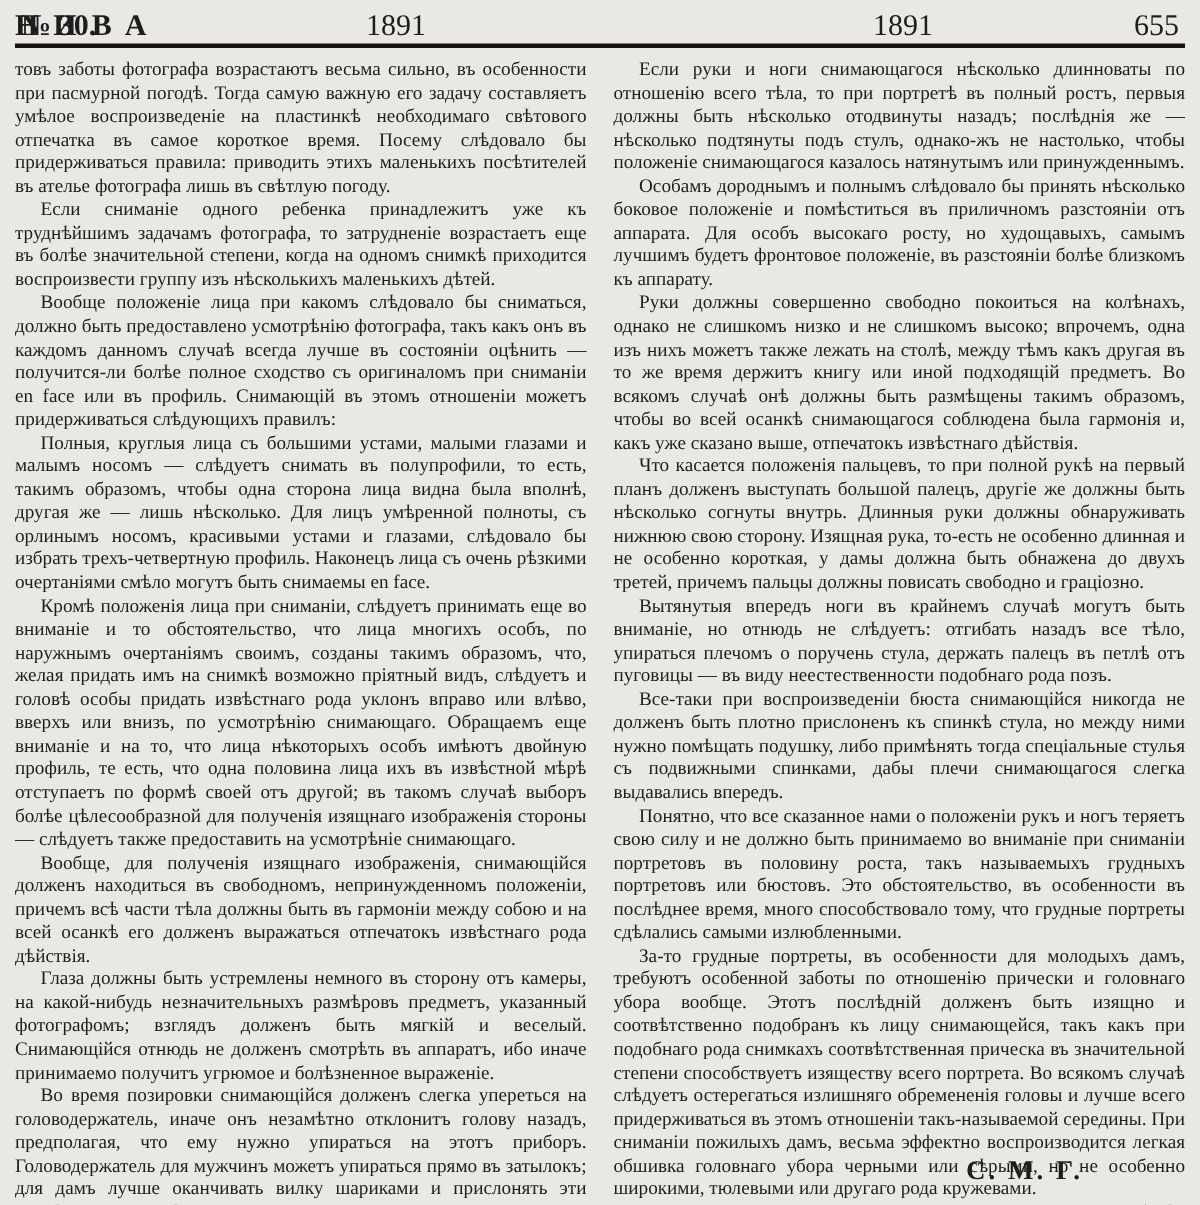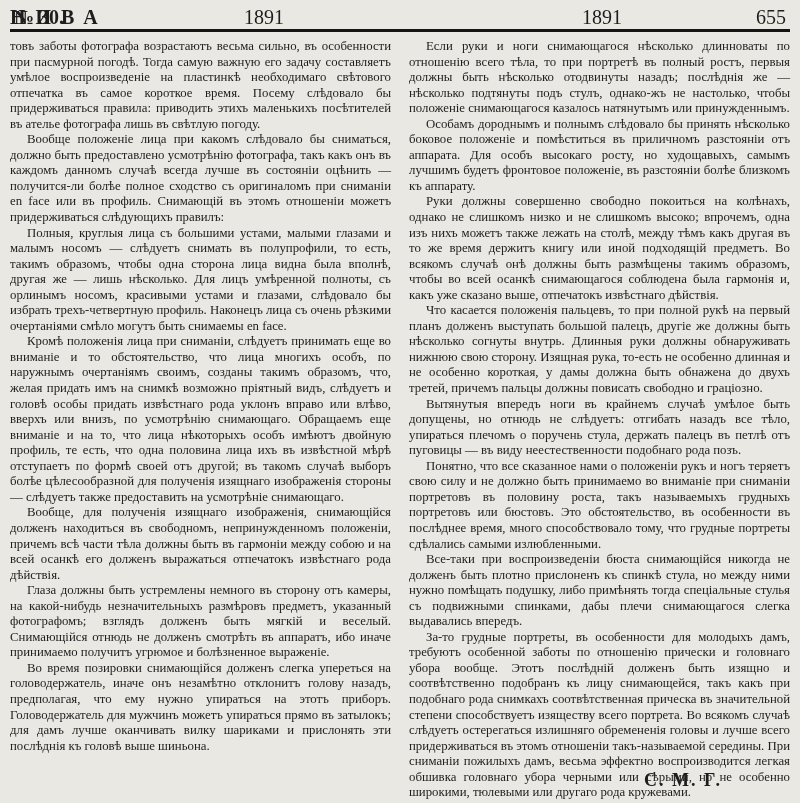--- a/index.html
+++ b/index.html
@@ -70,33 +70,34 @@
     <span class="issue">№ 30.</span>
     <span class="yl">1891</span>
     <span class="title">НИВА</span>
     <span class="yr">1891</span>
     <span class="pagenum">655</span>
   </div>
   <div class="rule"></div>
   <div class="columns">
     <div class="col" id="col-left">
         <p class="par">товъ заботы фотографа возрастаютъ весьма сильно, въ особенности при пасмурной погодѣ. Тогда самую важную его задачу составляетъ умѣлое воспроизведеніе на пластинкѣ необходимаго свѣтового отпечатка въ самое короткое время. Посему слѣдовало бы придерживаться правила: приводить этихъ маленькихъ посѣтителей въ ателье фотографа лишь въ свѣтлую погоду.</p>
+        <p class="par">Если сниманіе одного ребенка принадлежитъ уже къ труднѣйшимъ задачамъ фотографа, то затрудненіе возрастаетъ еще въ болѣе значительной степени, когда на одномъ снимкѣ приходится воспроизвести группу изъ нѣсколькихъ маленькихъ дѣтей.</p>
         <p class="par">Вообще положеніе лица при какомъ слѣдовало бы сниматься, должно быть предоставлено усмотрѣнію фотографа, такъ какъ онъ въ каждомъ данномъ случаѣ всегда лучше въ состояніи оцѣнить — получится-ли болѣе полное сходство съ оригиналомъ при сниманіи en face или въ профиль. Снимающій въ этомъ отношеніи можетъ придерживаться слѣдующихъ правилъ:</p>
         <p class="par">Полныя, круглыя лица съ большими устами, малыми глазами и малымъ носомъ — слѣдуетъ снимать въ полупрофили, то есть, такимъ образомъ, чтобы одна сторона лица видна была вполнѣ, другая же — лишь нѣсколько. Для лицъ умѣренной полноты, съ орлинымъ носомъ, красивыми устами и глазами, слѣдовало бы избрать трехъ-четвертную профиль. Наконецъ лица съ очень рѣзкими очертаніями смѣло могутъ быть снимаемы en face.</p>
         <p class="par">Кромѣ положенія лица при сниманіи, слѣдуетъ принимать еще во вниманіе и то обстоятельство, что лица многихъ особъ, по наружнымъ очертаніямъ своимъ, созданы такимъ образомъ, что, желая придать имъ на снимкѣ возможно пріятный видъ, слѣдуетъ и головѣ особы придать извѣстнаго рода уклонъ вправо или влѣво, вверхъ или внизъ, по усмотрѣнію снимающаго. Обращаемъ еще вниманіе и на то, что лица нѣкоторыхъ особъ имѣютъ двойную профиль, те есть, что одна половина лица ихъ въ извѣстной мѣрѣ отступаетъ по формѣ своей отъ другой; въ такомъ случаѣ выборъ болѣе цѣлесообразной для полученія изящнаго изображенія стороны — слѣдуетъ также предоставить на усмотрѣніе снимающаго.</p>
         <p class="par">Вообще, для полученія изящнаго изображенія, снимающійся долженъ находиться въ свободномъ, непринужденномъ положеніи, причемъ всѣ части тѣла должны быть въ гармоніи между собою и на всей осанкѣ его долженъ выражаться отпечатокъ извѣстнаго рода дѣйствія.</p>
         <p class="par">Глаза должны быть устремлены немного въ сторону отъ камеры, на какой-нибудь незначительныхъ размѣровъ предметъ, указанный фотографомъ; взглядъ долженъ быть мягкій и веселый. Снимающійся отнюдь не долженъ смотрѣть въ аппаратъ, ибо иначе принимаемо получитъ угрюмое и болѣзненное выраженіе.</p>
         <p class="par">Во время позировки снимающійся долженъ слегка упереться на головодержатель, иначе онъ незамѣтно отклонитъ голову назадъ, предполагая, что ему нужно упираться на этотъ приборъ. Головодержатель для мужчинъ можетъ упираться прямо въ затылокъ; для дамъ лучше оканчивать вилку шариками и прислонять эти послѣднія къ головѣ выше шиньона.</p>
       </div>
     <div class="col" id="col-right">
         <p class="par">Если руки и ноги снимающагося нѣсколько длинноваты по отношенію всего тѣла, то при портретѣ въ полный ростъ, первыя должны быть нѣсколько отодвинуты назадъ; послѣднія же — нѣсколько подтянуты подъ стулъ, однако-жъ не настолько, чтобы положеніе снимающагося казалось натянутымъ или принужденнымъ.</p>
         <p class="par">Особамъ дороднымъ и полнымъ слѣдовало бы принять нѣсколько боковое положеніе и помѣститься въ приличномъ разстояніи отъ аппарата. Для особъ высокаго росту, но худощавыхъ, самымъ лучшимъ будетъ фронтовое положеніе, въ разстояніи болѣе близкомъ къ аппарату.</p>
         <p class="par">Руки должны совершенно свободно покоиться на колѣнахъ, однако не слишкомъ низко и не слишкомъ высоко; впрочемъ, одна изъ нихъ можетъ также лежать на столѣ, между тѣмъ какъ другая въ то же время держитъ книгу или иной подходящій предметъ. Во всякомъ случаѣ онѣ должны быть размѣщены такимъ образомъ, чтобы во всей осанкѣ снимающагося соблюдена была гармонія и, какъ уже сказано выше, отпечатокъ извѣстнаго дѣйствія.</p>
         <p class="par">Что касается положенія пальцевъ, то при полной рукѣ на первый планъ долженъ выступать большой палецъ, другіе же должны быть нѣсколько согнуты внутрь. Длинныя руки должны обнаруживать нижнюю свою сторону. Изящная рука, то-есть не особенно длинная и не особенно короткая, у дамы должна быть обнажена до двухъ третей, причемъ пальцы должны повисать свободно и граціозно.</p>
-        <p class="par">Вытянутыя впередъ ноги въ крайнемъ случаѣ умѣлое быть допущены, но отнюдь не слѣдуетъ: отгибать назадъ все тѣло, упираться плечомъ о поручень стула, держать палецъ въ петлѣ отъ пуговицы — въ виду неестественности подобнаго рода позъ.</p>
+        <p class="par">Вытянутыя впередъ ноги въ крайнемъ случаѣ могутъ быть вниманіе, но отнюдь не слѣдуетъ: отгибать назадъ все тѣло, упираться плечомъ о поручень стула, держать палецъ въ петлѣ отъ пуговицы — въ виду неестественности подобнаго рода позъ.</p>
+        <p class="par">Все-таки при воспроизведеніи бюста снимающійся никогда не долженъ быть плотно прислоненъ къ спинкѣ стула, но между ними нужно помѣщать подушку, либо примѣнять тогда спеціальные стулья съ подвижными спинками, дабы плечи снимающагося слегка выдавались впередъ.</p>
         <p class="par">Понятно, что все сказанное нами о положеніи рукъ и ногъ теряетъ свою силу и не должно быть принимаемо во вниманіе при сниманіи портретовъ въ половину роста, такъ называемыхъ грудныхъ портретовъ или бюстовъ. Это обстоятельство, въ особенности въ послѣднее время, много способствовало тому, что грудные портреты сдѣлались самыми излюбленными.</p>
-        <p class="par">Все-таки при воспроизведеніи бюста снимающійся никогда не долженъ быть плотно прислоненъ къ спинкѣ стула, но между ними нужно помѣщать подушку, либо примѣнять тогда спеціальные стулья съ подвижными спинками, дабы плечи снимающагося слегка выдавались впередъ.</p>
         <p class="par">За-то грудные портреты, въ особенности для молодыхъ дамъ, требуютъ особенной заботы по отношенію прически и головнаго убора вообще. Этотъ послѣдній долженъ быть изящно и соотвѣтственно подобранъ къ лицу снимающейся, такъ какъ при подобнаго рода снимкахъ соотвѣтственная прическа въ значительной степени способствуетъ изяществу всего портрета. Во всякомъ случаѣ слѣдуетъ остерегаться излишняго обремененія головы и лучше всего придерживаться въ этомъ отношеніи такъ-называемой середины. При сниманіи пожилыхъ дамъ, весьма эффектно воспроизводится легкая обшивка головнаго убора черными или сѣрыми, но не особенно широкими, тюлевыми или другаго рода кружевами.</p>
         <p class="par">Рамки нашего очерка не дозволяютъ намъ болѣе распространяться, посему этимъ и оканчиваемъ рядъ приведенныхъ указаній и предписаній, и питаемъ надежду, что сказанное не останется безполезнымъ для читательницъ и читателей нашихъ.</p>
       </div>
   </div>
   <div class="sig">С. М. Г.</div>
 </div>
 
 </body></html>

